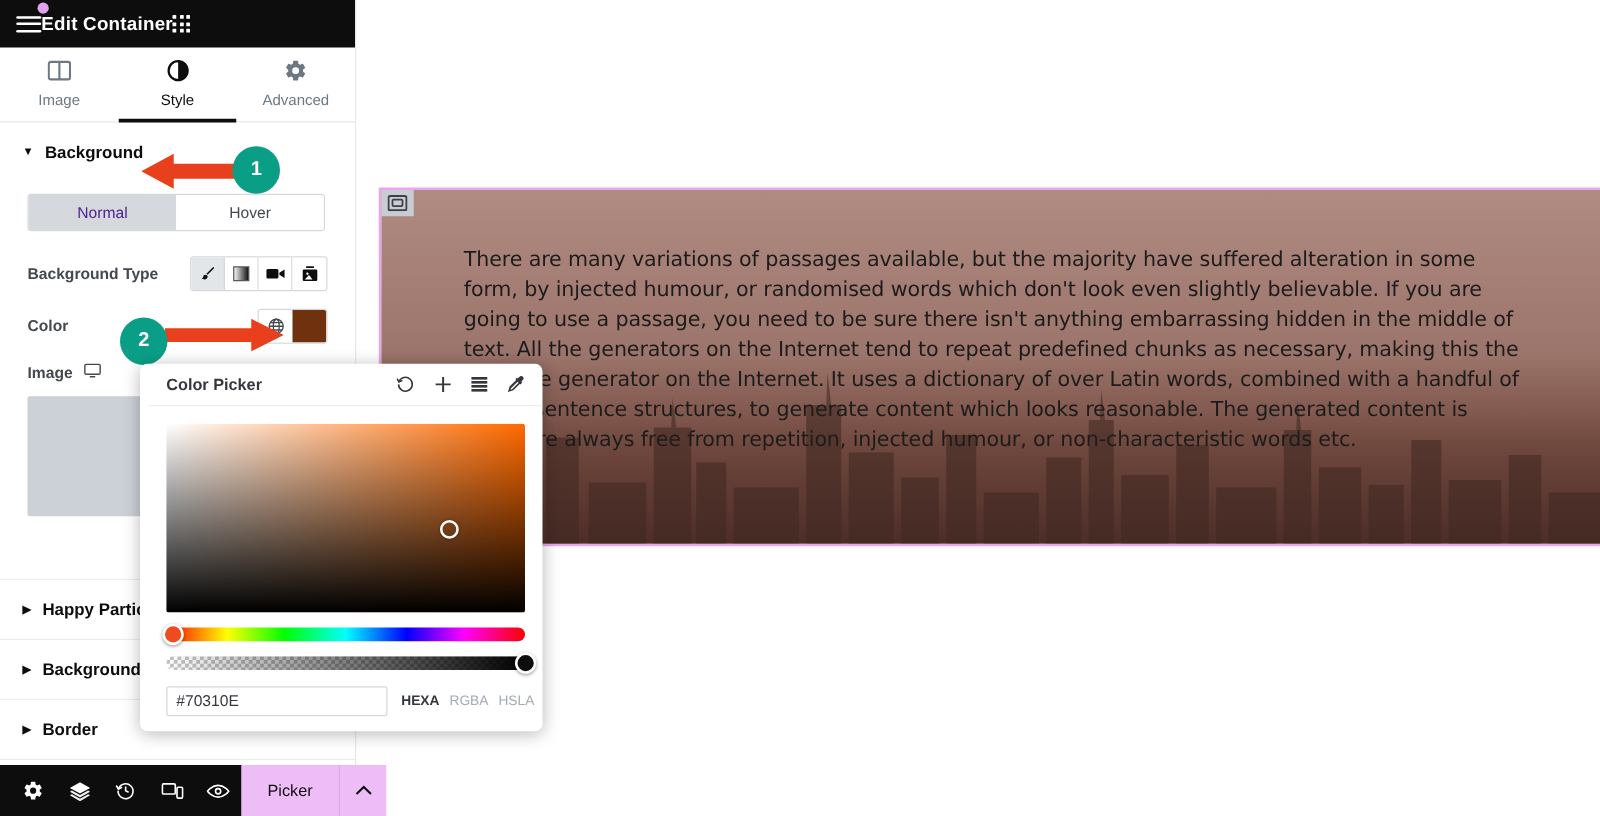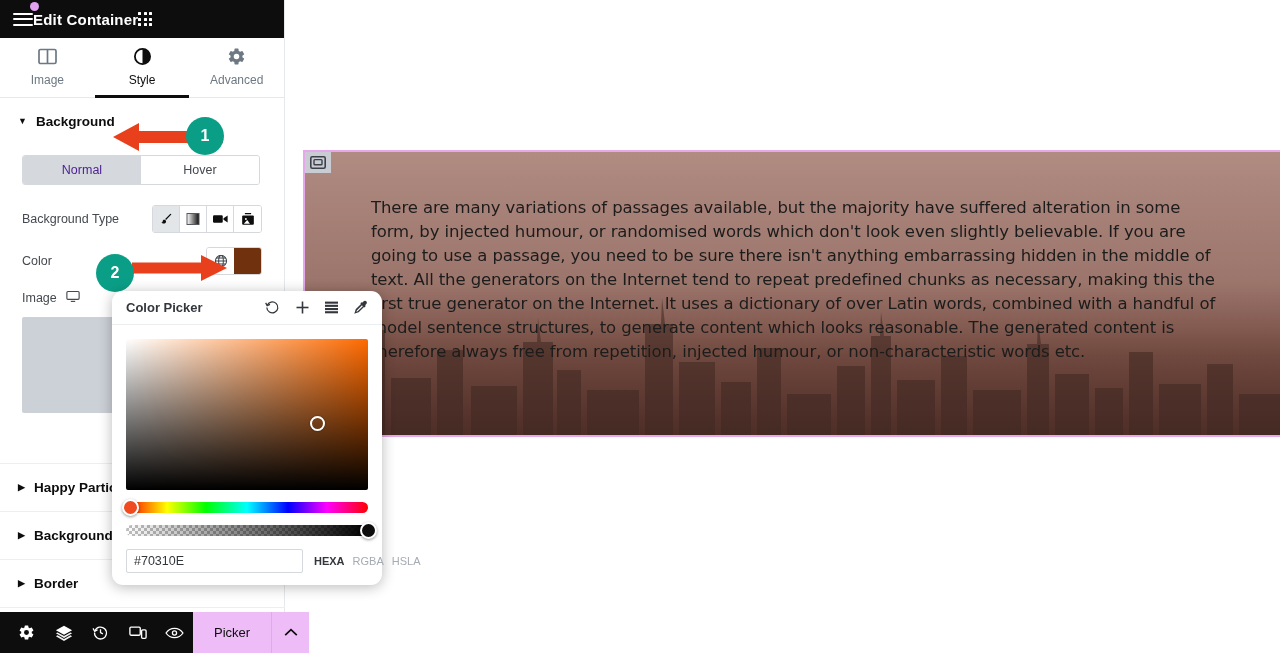--- a/index.html
+++ b/index.html
@@ -97,21 +97,21 @@
     border: 1px solid #d5d8dc; border-radius: 3px; overflow: hidden;
     background: #fff;
   }
   .switcher div {
     flex: 1; display: flex; align-items: center; justify-content: center;
     font-size: 12.5px; color: #44494f; cursor: pointer; background: #fff;
   }
   .switcher div.on { background: #d5d8dc; color: #4c1d95; }
 
   .row { display: flex; align-items: center; min-height: 36px; margin-bottom: 6px; }
-  .row-label { font-size: 12.5px; color: #44494f; flex: 1; display:flex; align-items:center; gap:9px; }
+  .row-label { font-size: 12.5px; color: #44494f; flex: 1; display:flex; align-items:center; gap:9px;font-weight:bold; }
   .choice-group { display: flex; border: 1px solid #d5d8dc; border-radius: 3px; overflow: hidden; }
   .choice {
     width: 27px; height: 26px; display: flex; align-items: center; justify-content: center;
     background: #fff; border-right: 1px solid #d5d8dc; cursor: pointer;
   }
   .choice:last-child { border-right: none; }
   .choice.on { background: #e3e6e9; }
 
   .color-ctl { display: flex; border: 1px solid #d5d8dc; border-radius: 3px; overflow: hidden; }
   .color-ctl .globe { width: 27px; height: 26px; display:flex; align-items:center; justify-content:center; background:#fff; cursor:pointer;}
@@ -125,24 +125,25 @@
   .anno { position: absolute; z-index: 30; pointer-events: none; }
   .badge {
     width: 38px; height: 38px; border-radius: 50%;
     background: #0b9e86; color: #fff;
     display: flex; align-items: center; justify-content: center;
     font-size: 16px; font-weight: bold;
   }
 
   
   .picker {
-    position: absolute; left: 112px; top: 291px; width: 270px; height: 294px;
-    background: #fff; border-radius: 11px;
+    position: absolute; left: 112px; top: 291px; width: 322px; height: 294px;
+    background: #fff; border-radius: 6px;
     box-shadow: 0 2px 14px rgba(0,0,0,.28);
     z-index: 40;
+    padding-left: 7px;
   }
   .picker-head {
     display: flex; align-items: center; justify-content: space-between;
     padding: 0 14px; height: 34px; border-bottom: 1px solid #eceff1;
   }
   .picker-title { font-size: 13px; font-weight: bold; color: #33373c; }
   .picker-tools { display: flex; align-items: center; gap: 15px; }
   .picker-tools span { cursor: pointer; display: flex; }
 
   .sat-area {

